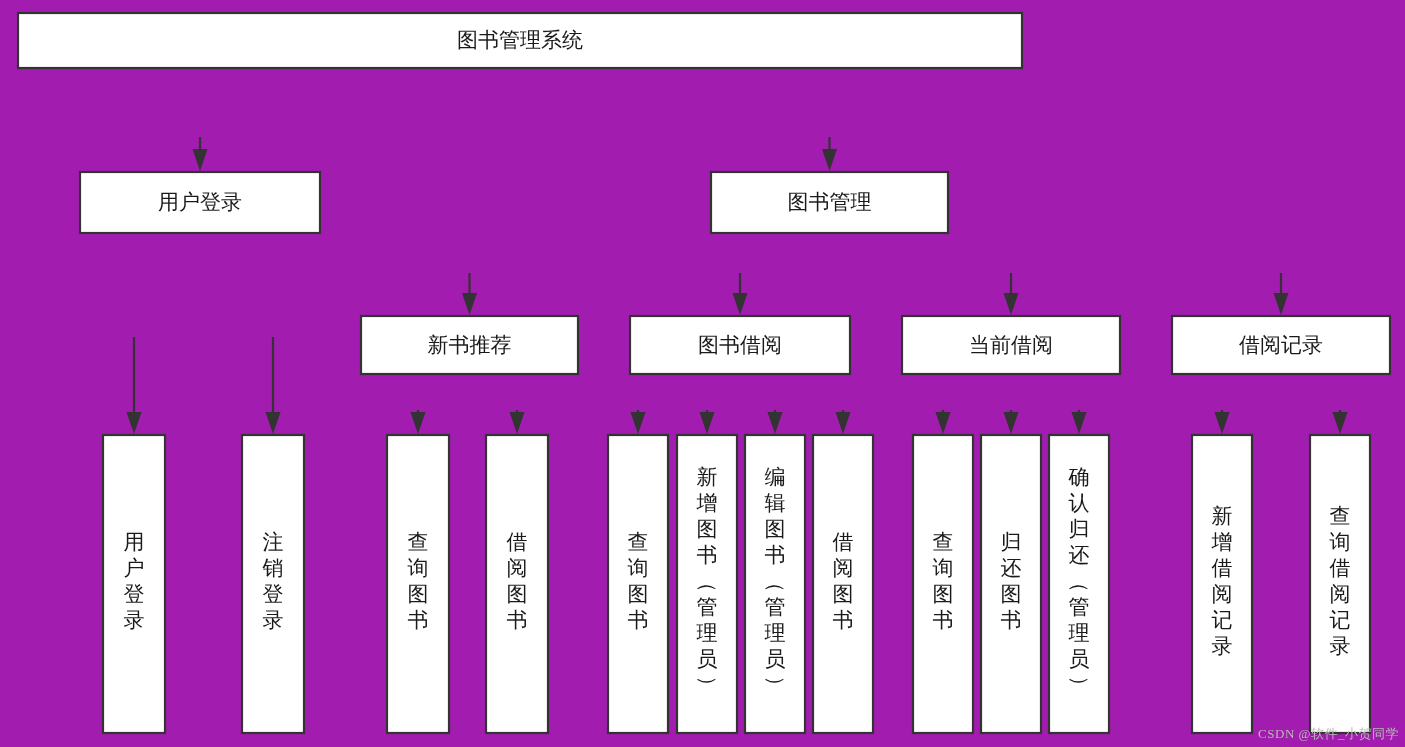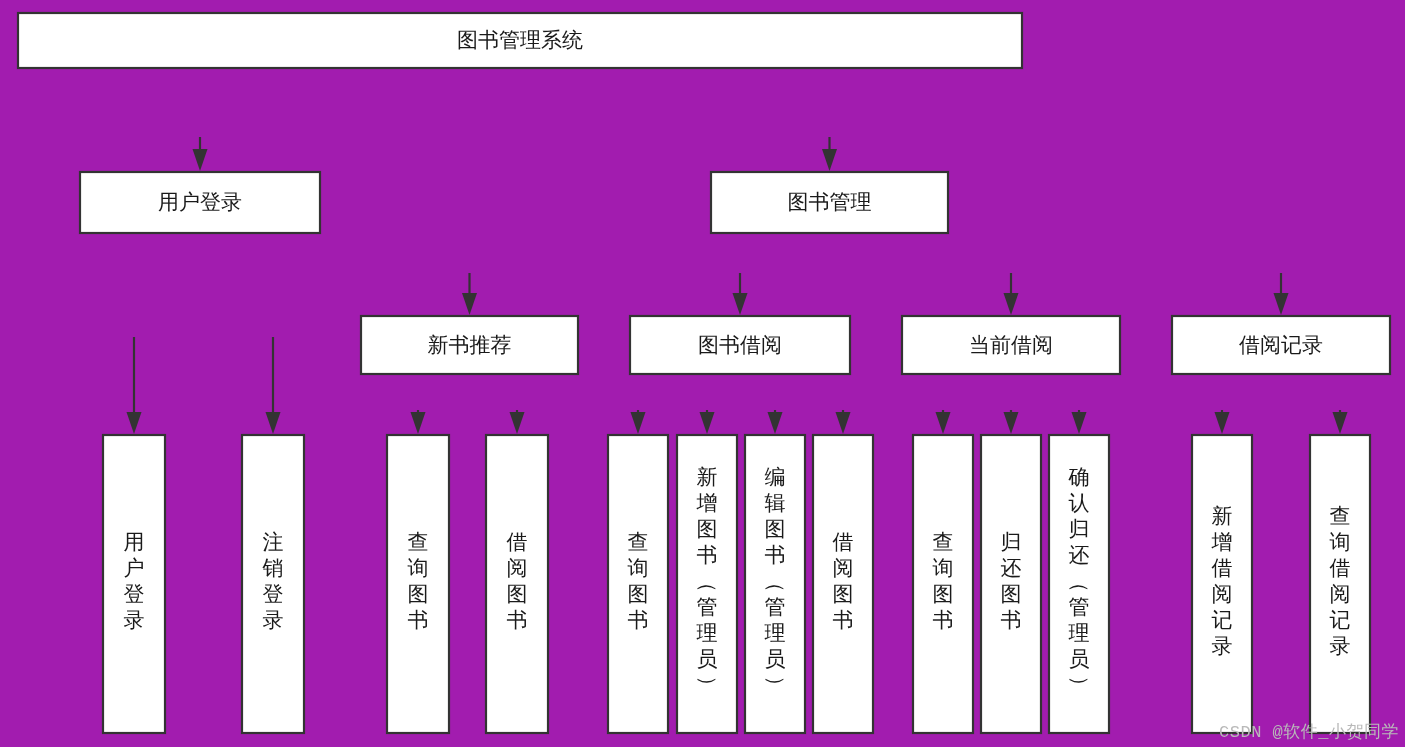--- a/index.html
+++ b/index.html
@@ -51,22 +51,22 @@
   .node-label-v {
     font-family: "Liberation Sans", "DejaVu Sans", sans-serif;
     font-size: 21px;
     fill: #1a1a1a;
     text-anchor: middle;
   }
   .watermark {
     position: absolute;
     right: 6px;
     bottom: 4px;
-    font-family: Liberation Mono, monospace;
-    font-size: 17px;
+    font-family: Liberation Serif, serif;
+    font-size: 13px;
     color: #b9b9b9;
     white-space: nowrap;
     letter-spacing: 0.5px;
   }
 </style>
 </head>
 <body>
 
 <div id="diagram-root">
 

